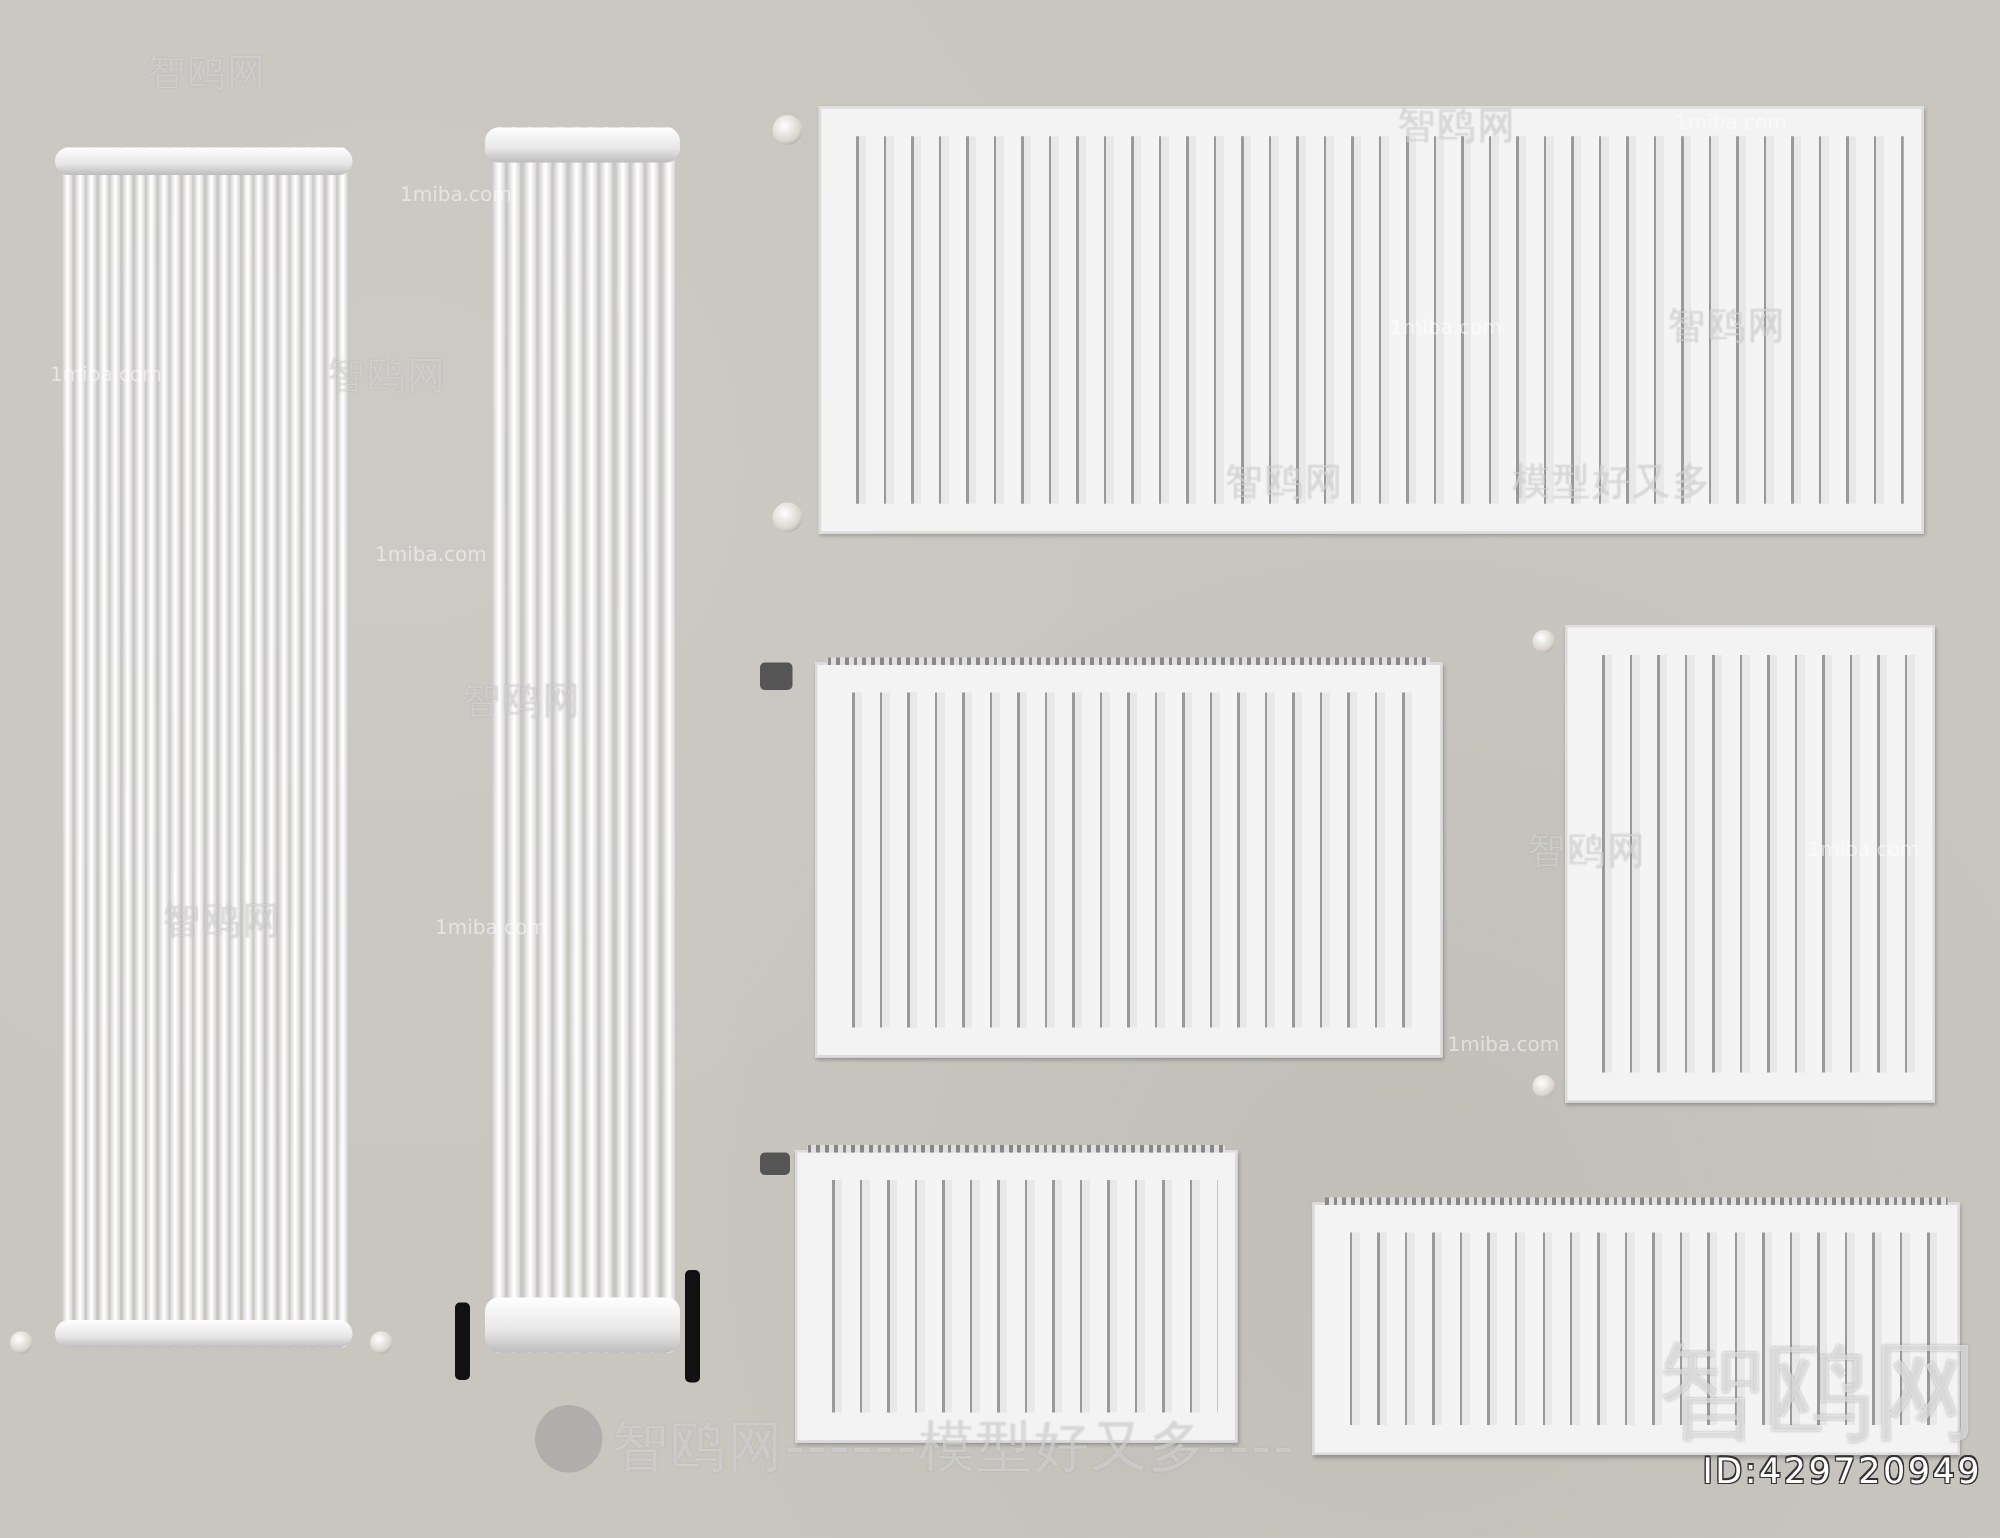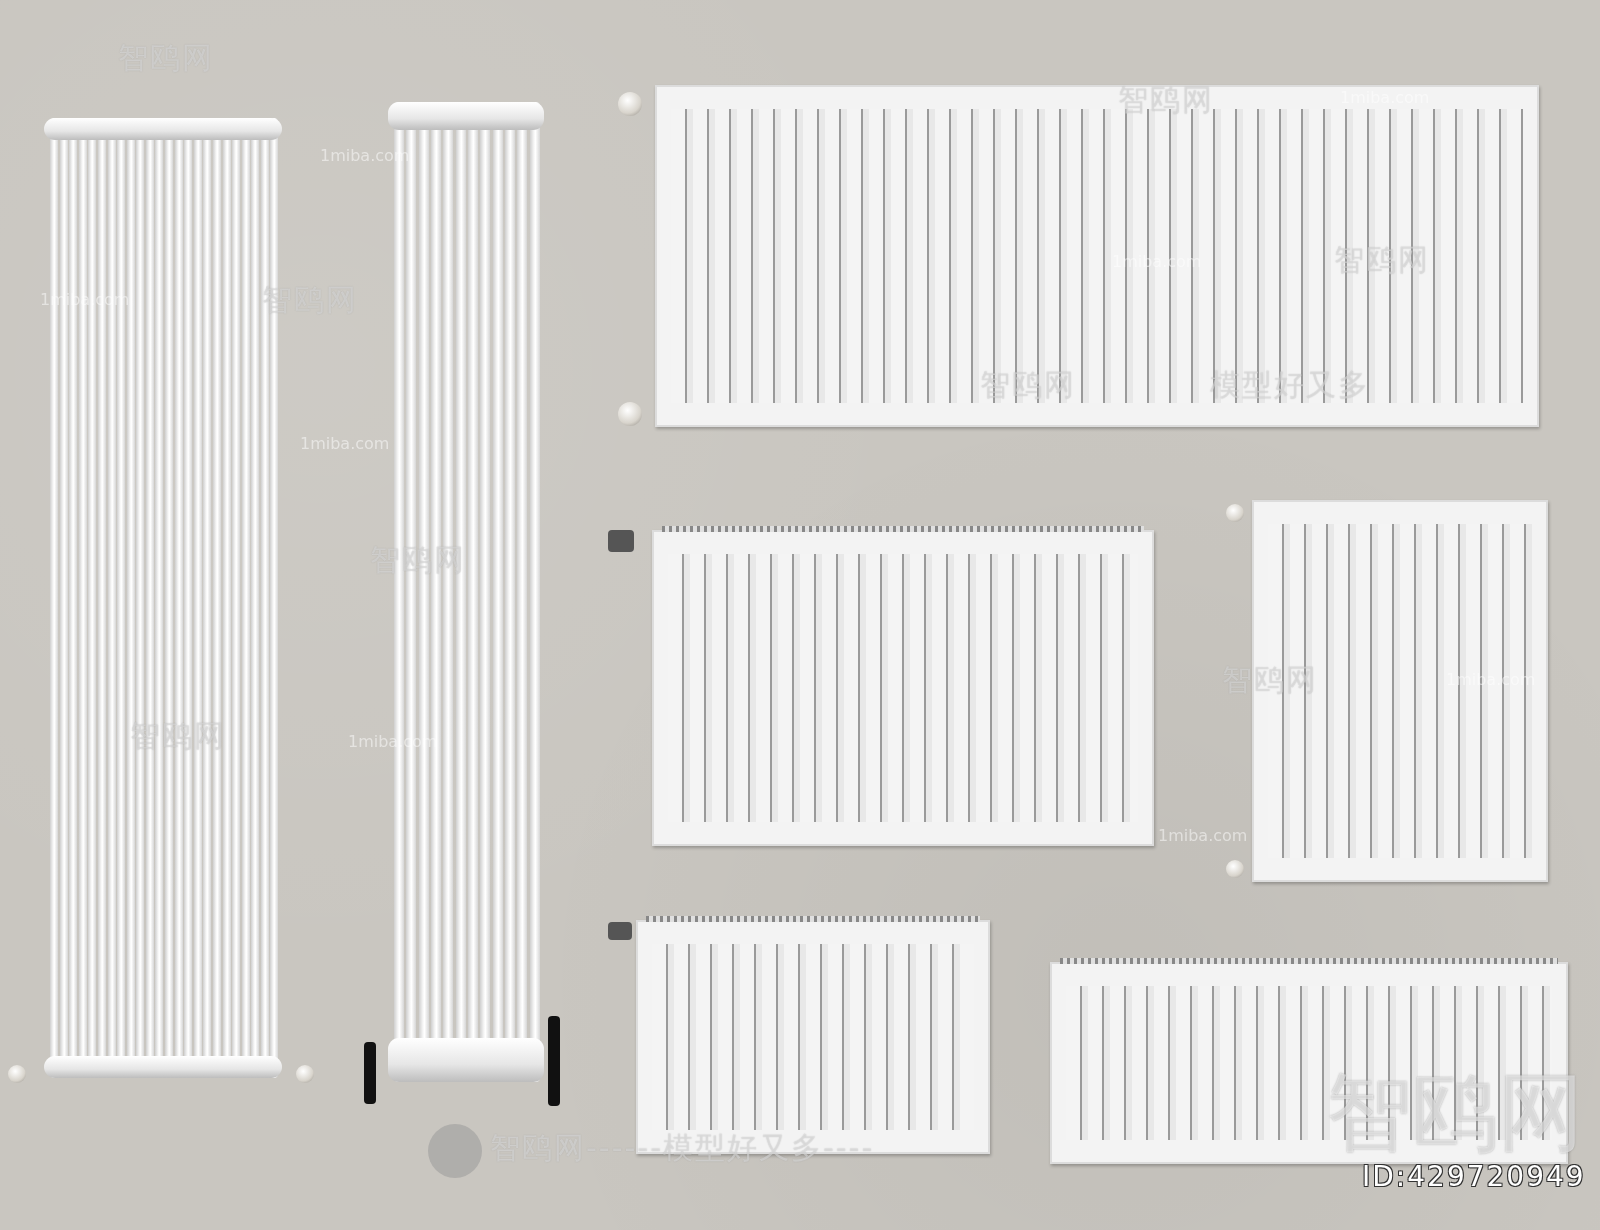--- a/index.html
+++ b/index.html
@@ -123,16 +123,16 @@
 <div class="wm-small" style="left:320px;top:146px;">1miba.com</div>
 <div class="wm-small" style="left:40px;top:290px;">1miba.com</div>
 <div class="wm-small" style="left:300px;top:434px;">1miba.com</div>
 <div class="wm-small" style="left:348px;top:732px;">1miba.com</div>
 <div class="wm-small" style="left:1340px;top:88px;">1miba.com</div>
 <div class="wm-small" style="left:1112px;top:252px;">1miba.com</div>
 <div class="wm-small" style="left:1446px;top:670px;">1miba.com</div>
 <div class="wm-small" style="left:1158px;top:826px;">1miba.com</div>
 
 <div class="logo-circle" style="left:428px;top:1124px;"></div>
-<div class="wm" style="left:490px;top:1128px;font-size:30px;">智鸥网------模型好又多----</div>
+<div class="wm" style="left:490px;top:1128px;font-size:44px;">智鸥网------模型好又多----</div>
 
 <div class="wm-big" style="left:1326px;top:1055px;">智鸥网</div>
 <div class="id-text" style="left:1362px;top:1160px;">ID:429720949</div>
 
 </body></html>

